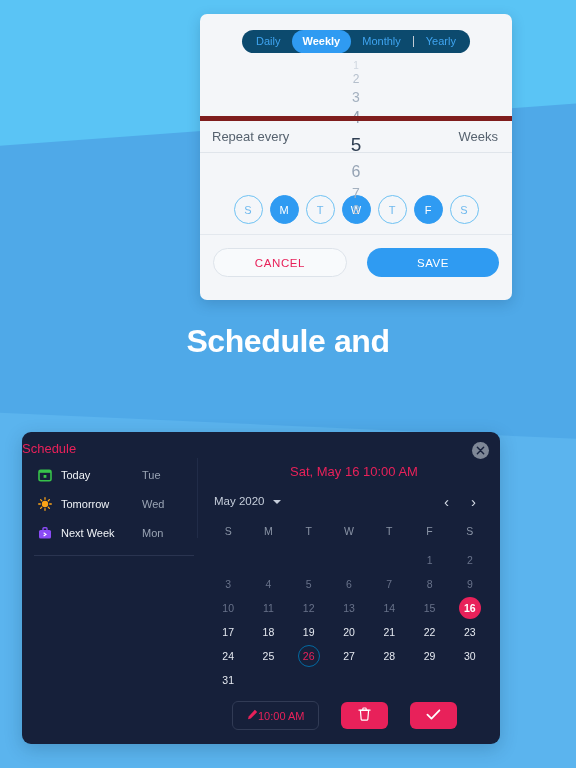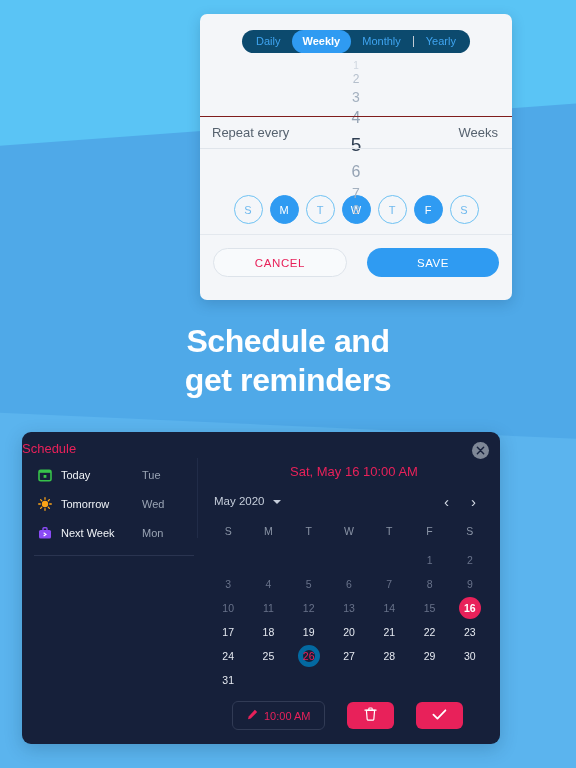--- a/index.html
+++ b/index.html
@@ -124,21 +124,21 @@
   .pk-6 { font-size: 16px; height: 23px; line-height: 23px; color: #95A3B4; }
   .pk-7 { font-size: 14px; height: 20px; line-height: 20px; color: #A3B0BF; }
   .pk-8 { font-size: 12px; height: 15px; line-height: 15px; color: #B4BFCC; }
 
   .pick-row {
     position: absolute;
     left: 0;
     right: 0;
     top: 57px;
     height: 31px;
-    border-top: 1px solid #7f1d1d;
+    border-top: 5px solid #7f1d1d;
     border-bottom: 1px solid #E0E5EB;
     display: flex;
     align-items: center;
   }
   .pick-label {
     position: absolute;
     left: 12px;
     font-size: 13px;
     color: #56626F;
   }
@@ -379,38 +379,37 @@
     display: flex;
     align-items: center;
     justify-content: center;
     font-size: 10.5px;
     cursor: pointer;
     box-sizing: border-box;
   }
   .d-dim  span { color: #68728A; }
   .d-norm span { color: #E5E9F0; }
   .d-sel  span { background: #E8215A; color: #FFFFFF; font-weight: bold; }
-  .d-today span { border: 5px solid #0369a1; color: #E8215A; }
+  .d-today span { border: 1px solid #0369a1; color: #E8215A; }
   .cell.empty span { cursor: default; }
 
   
   .sched-actions {
     position: absolute;
     left: 186px;
     right: 10px;
     bottom: 14px;
     display: flex;
     align-items: center;
     gap: 22px;
     padding-left: 24px;
   }
   .time-chip {
     display: flex;
     align-items: center;
-    gap: 6px;
     height: 27px;
     padding: 0 14px;
     border: 1px solid #313B55;
     border-radius: 6px;
     color: #E8215A;
     font-size: 11px;
     cursor: pointer;
   }
   .pill {
     width: 47px;
@@ -473,21 +472,20 @@
   <div class="card-sep"></div>
 
   <div class="card-actions">
     <div class="btn btn-cancel">CANCEL</div>
     <div class="btn btn-save">SAVE</div>
   </div>
 </div>
 
 <div id="headline">
   <div>Schedule and</div>
-  <div>get reminders</div>
 </div>
 
 <div id="schedule-panel">
 
   <div class="sched-title">Schedule</div>
 
   <div class="close-btn">
     <svg width="9" height="9" viewBox="0 0 10 10" aria-hidden="true">
       <path d="M1.5 1.5 L8.5 8.5 M8.5 1.5 L1.5 8.5" stroke="#16203A" stroke-width="1.6" stroke-linecap="round"></path>
     </svg>

